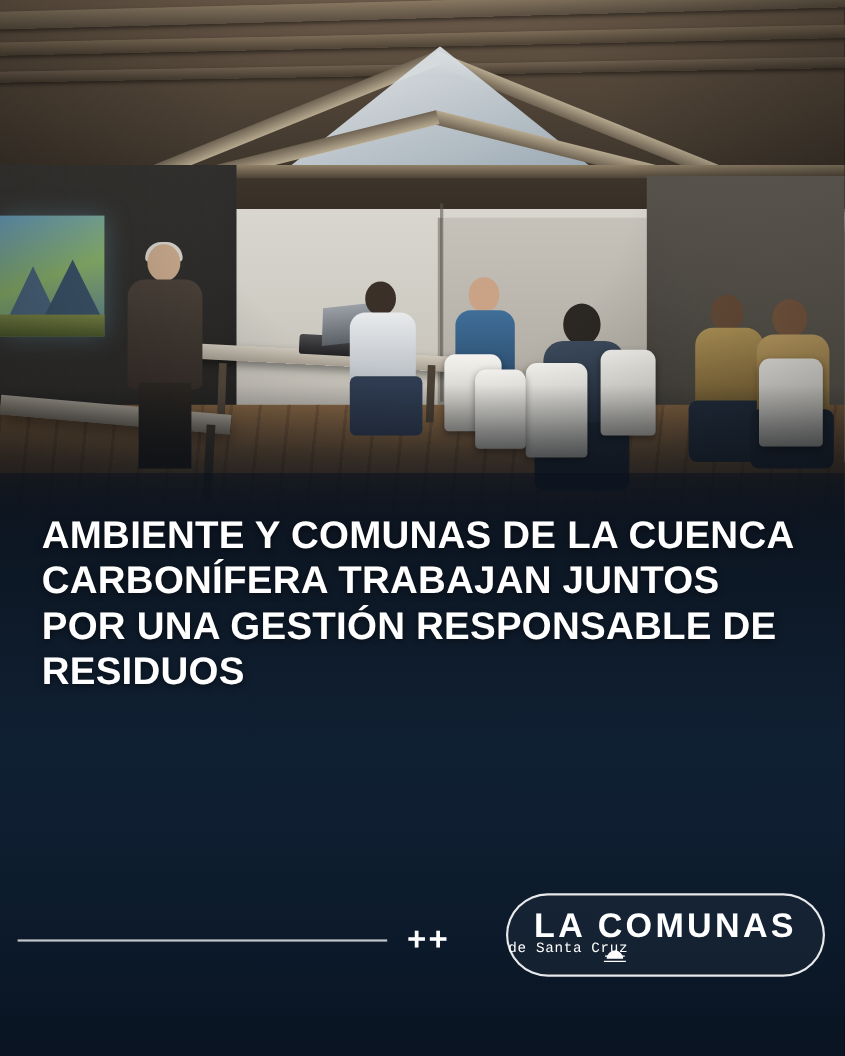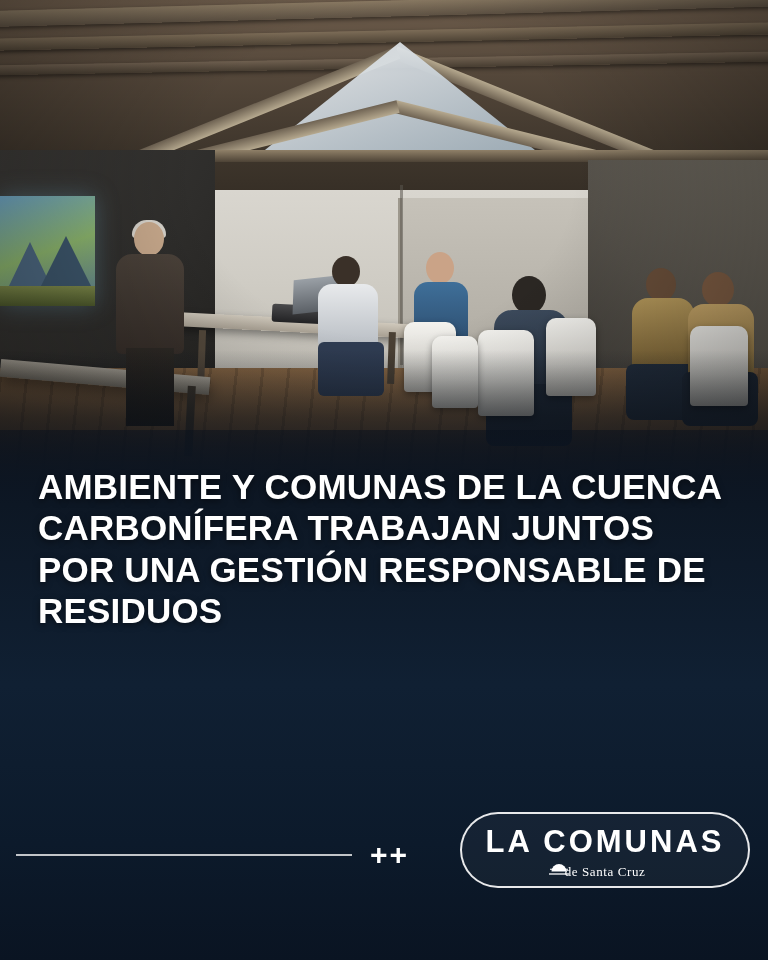--- a/index.html
+++ b/index.html
@@ -286,26 +286,25 @@
     position: absolute;
     top: 10px; left: 0; right: 0;
     text-align: center;
     color: #ffffff;
     font-size: 31px;
     font-weight: bold;
     letter-spacing: 3px;
   }
   .logo-sub {
     position: absolute;
-    top: 50px; left: 0; right: 0;
-    text-align: center;
+    top: 40px; left: 0; right: 0;
     color: #ffffff;
     font-size: 13px;
     letter-spacing: .6px;
-    font-family: Liberation Serif, serif;
+    font-family: Liberation Mono, monospace;
   }
   .logo-sunrise {
     position: absolute;
     top: 49px;
     left: 86px;
     width: 22px; height: 12px;
   }
 </style>
 </head>
 <body>

